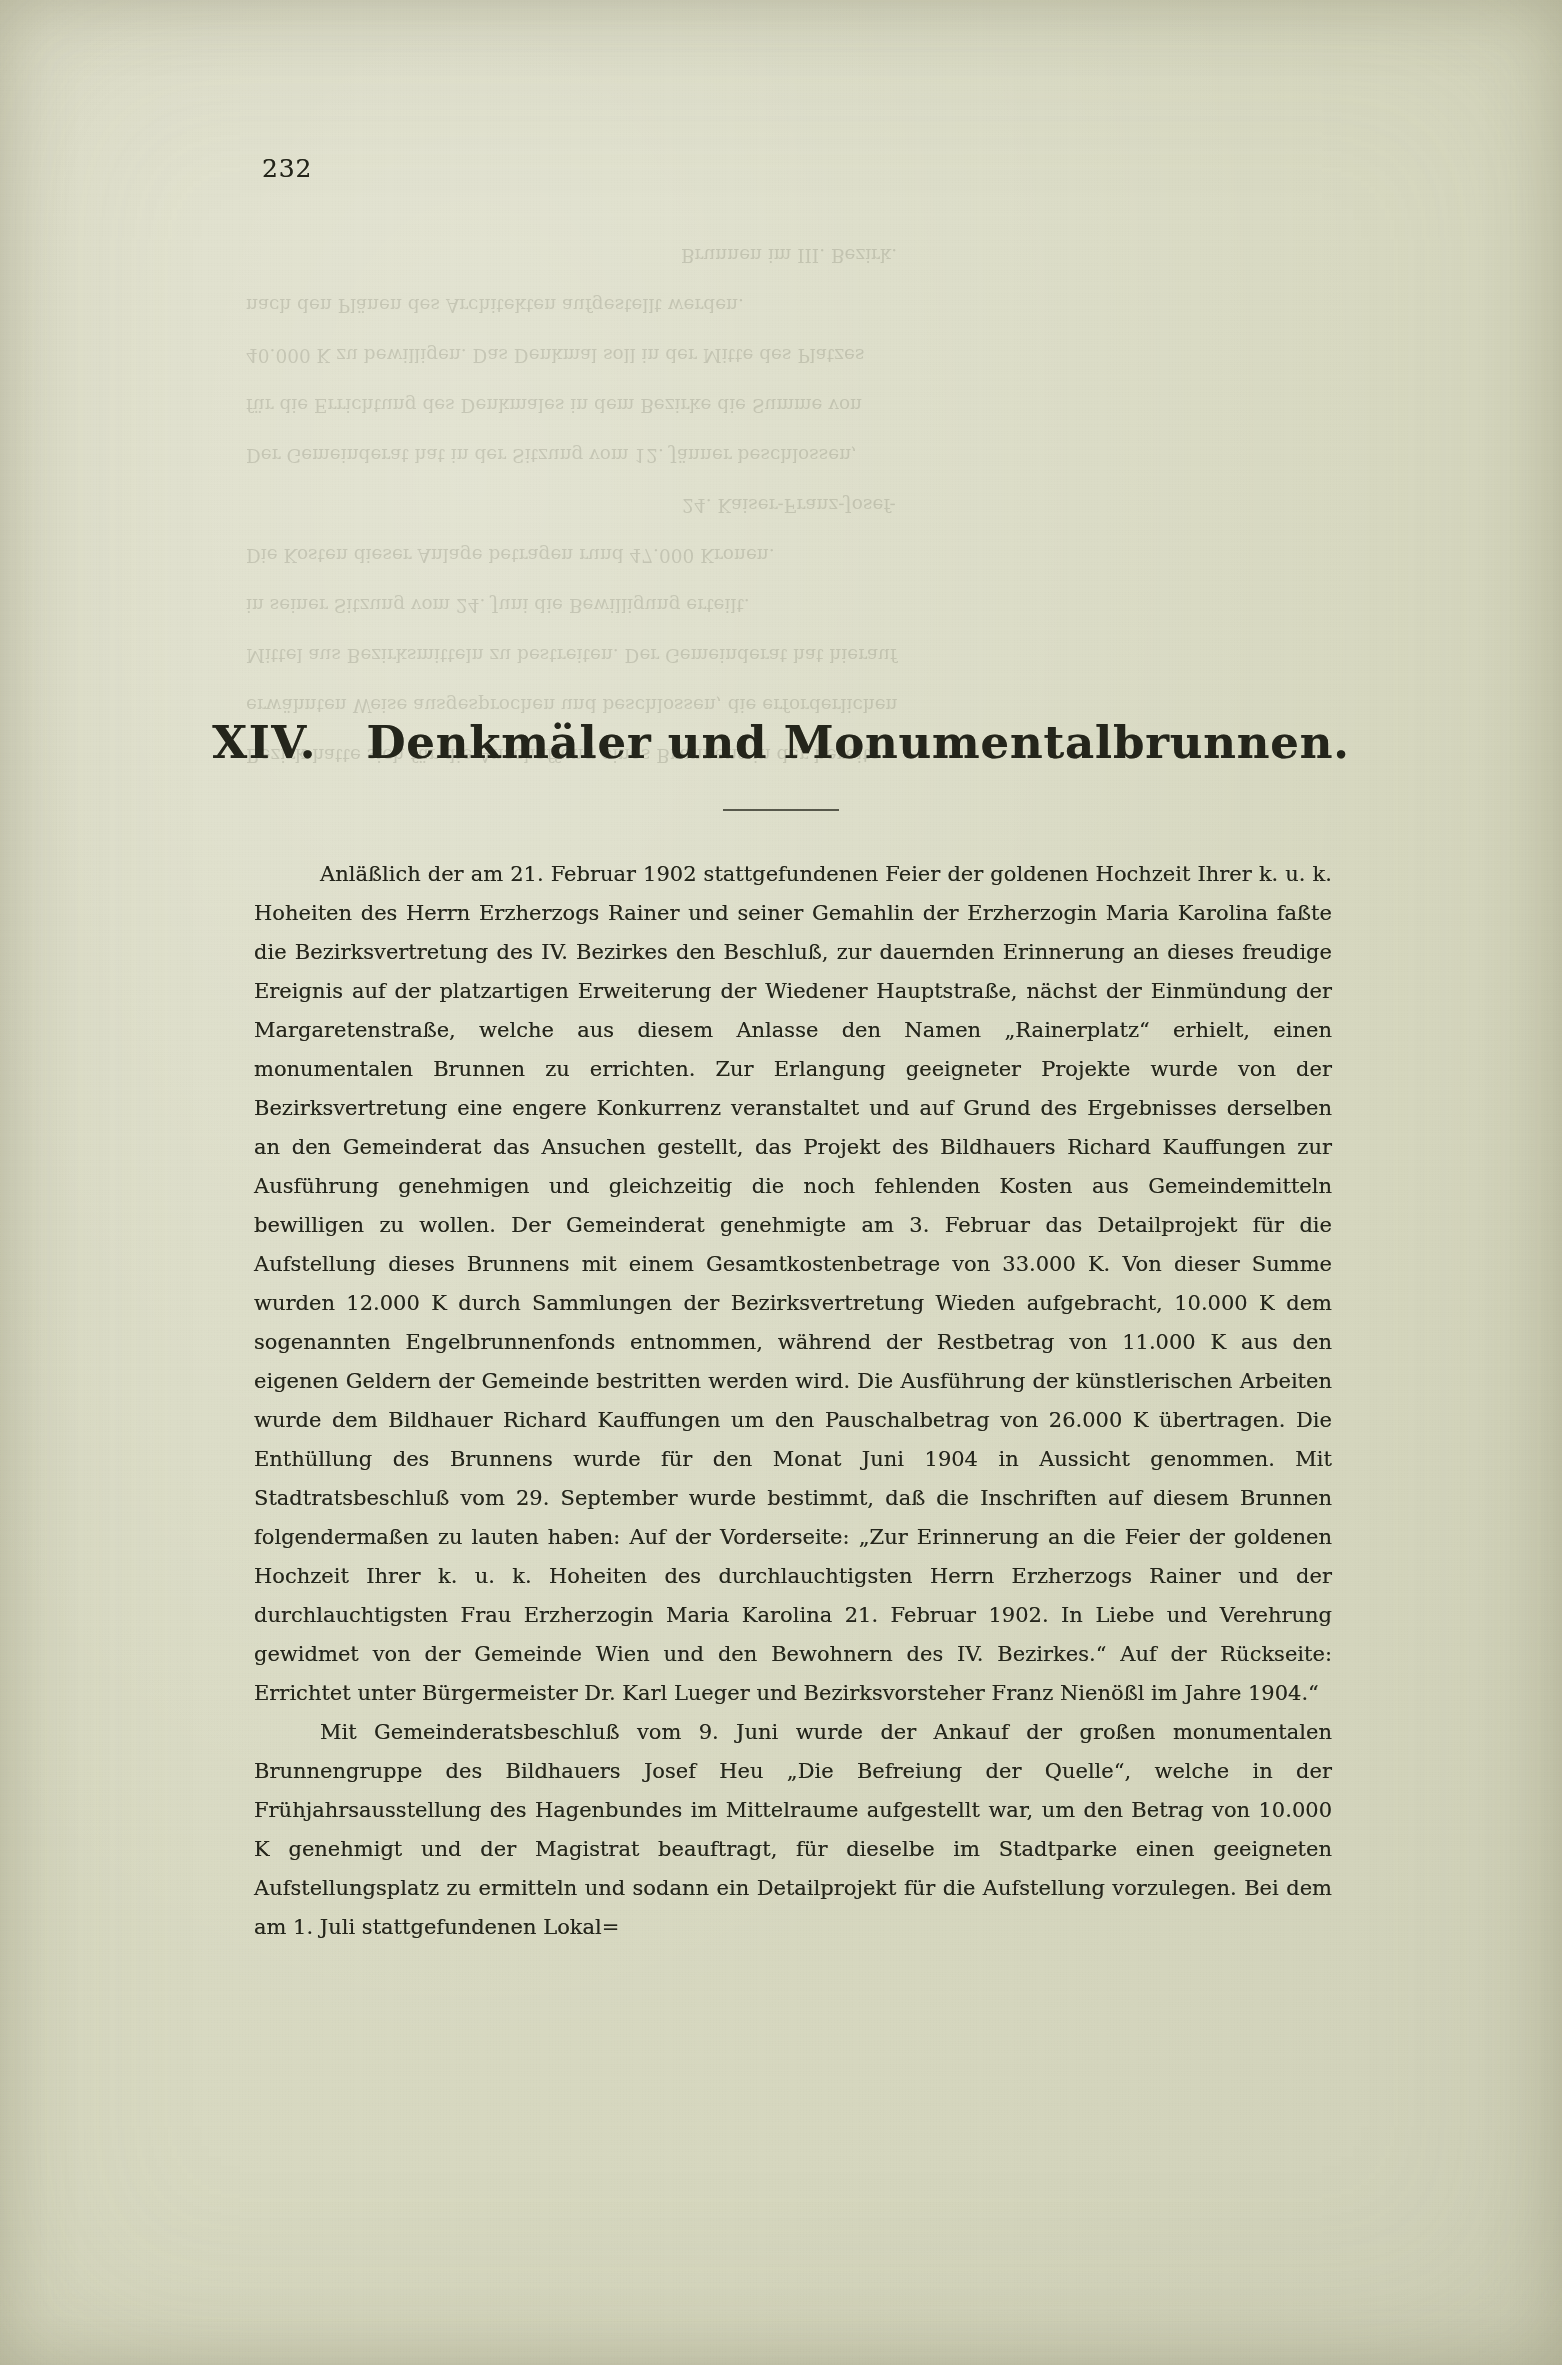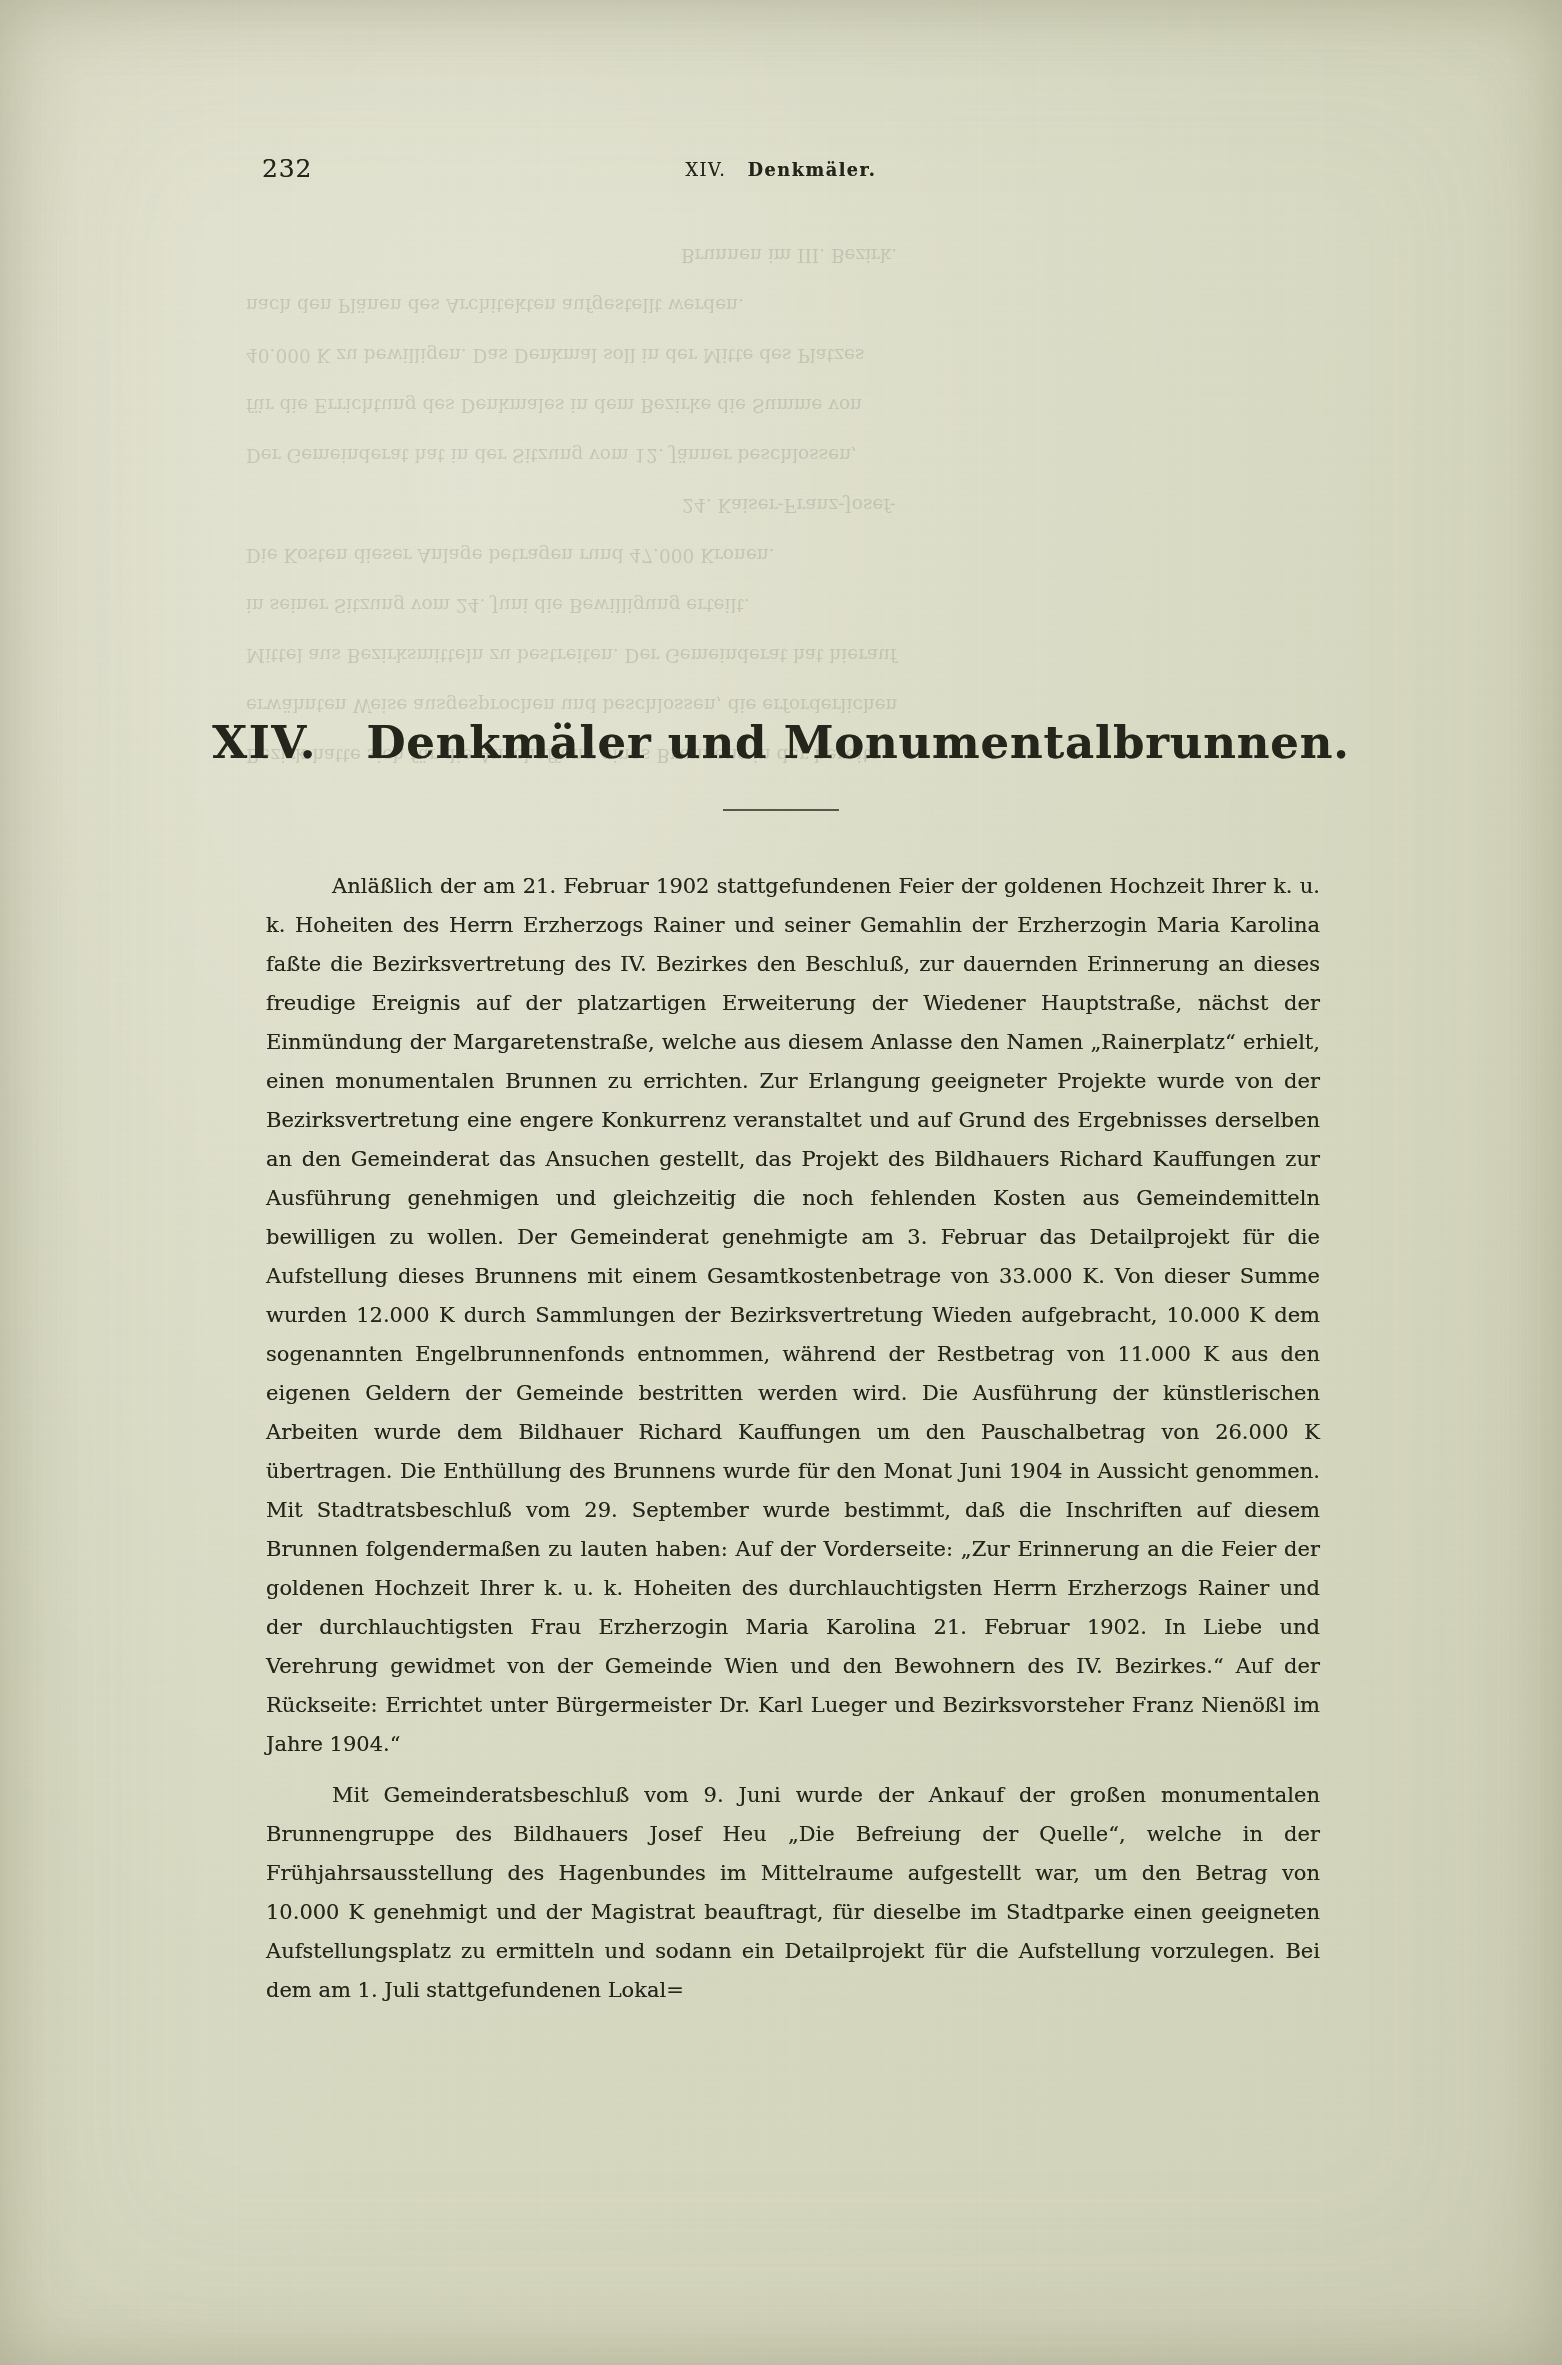--- a/index.html
+++ b/index.html
@@ -127,21 +127,21 @@
     top: 855px;
     width: 1078px;
     color: #22231a;
     font-size: 21px;
     line-height: 39px;
     text-align: justify;
     text-justify: inter-word;
     font-family: "DejaVu Serif", serif;
   }
   .body-text p {
-    margin: 12px;
+    margin: 0;
     text-indent: 66px;
   }
   .body-text p + p { margin-top: 0; }
 
   
   .ink {
     color: #24251b;
     text-shadow: 0 0 0.5px rgba(40,40,28,0.55);
   }
 </style>
@@ -161,25 +161,20 @@
     <p class="b-center">24. Kaiser-Franz-Josef-</p>
     <p>Der Gemeinderat hat in der Sitzung vom 12. Jänner beschlossen,</p>
     <p>für die Errichtung des Denkmales in dem Bezirke die Summe von</p>
     <p>40.000 K zu bewilligen. Das Denkmal soll in der Mitte des Platzes</p>
     <p>nach den Plänen des Architekten aufgestellt werden.</p>
     <p class="b-center">Brunnen im III. Bezirk.</p>
   </div>
 
   <div class="header">
     <div class="folio ink">232</div>
-    <div class="running-head ink">
-      <span class="rh-num">XIV.</span>
-      <span>&nbsp;</span>
-      <span class="rh-word">Denkmäler.</span>
-    </div>
   </div>
 
   <div class="chapter-title ink">
     <span class="ct-num">XIV.</span>
     <span>&nbsp;</span>
     <span class="ct-text">Denkmäler und Monumentalbrunnen.</span>
   </div>
   <div class="rule"></div>
 
   <div class="body-text ink">

